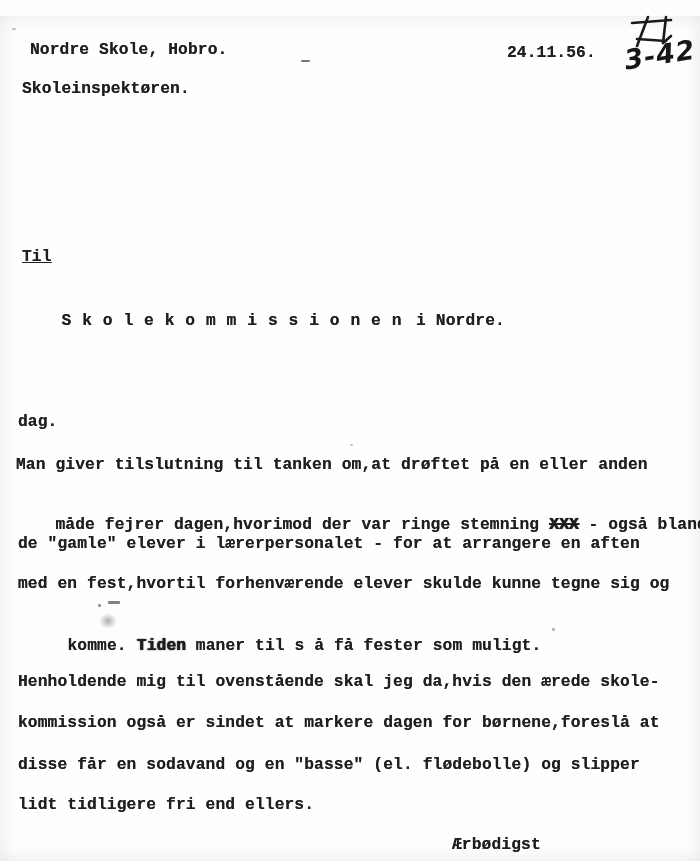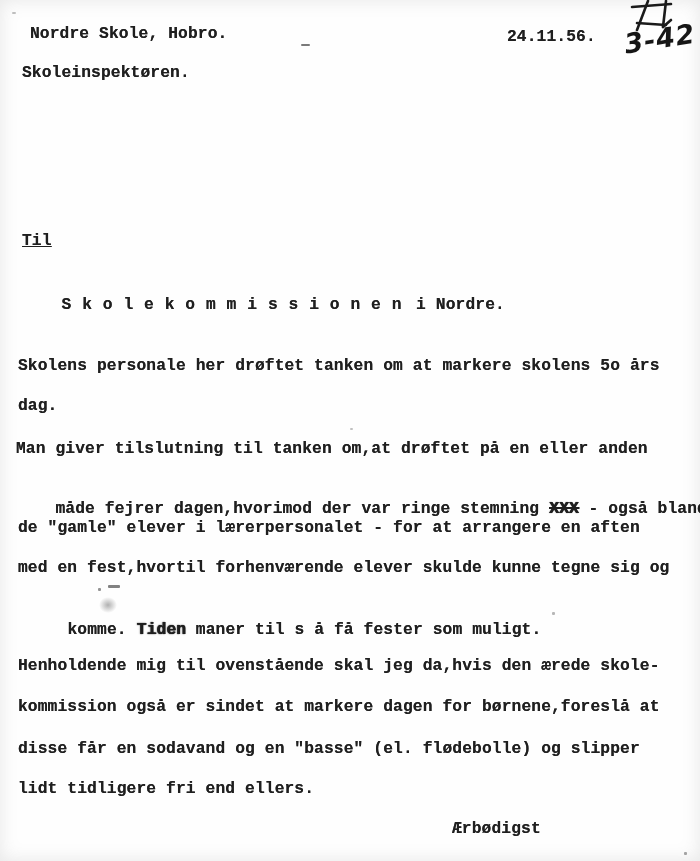--- a/index.html
+++ b/index.html
@@ -5,20 +5,21 @@
   html,body{margin:0;padding:0;}
   body{
     width:700px;height:861px;position:relative;overflow:hidden;
     background:#fefefe;
     font-family:"Liberation Mono","DejaVu Sans Mono",monospace;
     color:#1f1f1f;
   }
   .page{
     position:absolute;inset:0;
     box-shadow:inset 0 0 18px rgba(120,120,120,0.18);
+    margin-top:16px;
   }
   .line{
     position:absolute;
     white-space:pre;
     font-size:16.3px;
     font-weight:bold;
     letter-spacing:0.1px;
     text-shadow:0 0 0.6px rgba(20,20,20,0.75);
     line-height:1.2;
   }
@@ -70,21 +71,20 @@
     </g>
   </svg>
   <div class="handwriting" style="left:624px;top:23px;">3-42</div>
 
   <div class="line" style="left:22px;top:231px;text-decoration:underline;">Til</div>
 
   <div class="line" style="left:22px;top:275px;">
     <span class="spaced-name">S k o l e k o m m i s s i o n e n</span><span class="place">i Nordre.</span>
   </div>
 
-  <div class="line" style="left:18px;top:356px;">Skolens personale her drøftet tanken om at markere skolens 5o års</div>
   <div class="line" style="left:18px;top:396px;">dag.</div>
 
   <div class="line" style="left:16px;top:439px;">Man giver tilslutning til tanken om,at drøftet på en eller anden</div>
   <div class="line" style="left:16px;top:479px;">
     <span>måde fejrer dagen,hvorimod der var ringe stemning </span><span class="strike-x">XXX</span><span> - også blandt</span>
   </div>
   <div class="line" style="left:18px;top:518px;">de "gamle" elever i lærerpersonalet - for at arrangere en aften</div>
   <div class="line" style="left:18px;top:558px;">med en fest,hvortil forhenværende elever skulde kunne tegne sig og</div>
   <div class="line" style="left:28px;top:600px;">
     <span>komme. </span><span class="smudged">Tiden</span><span> maner til s å få fester som muligt.</span>

